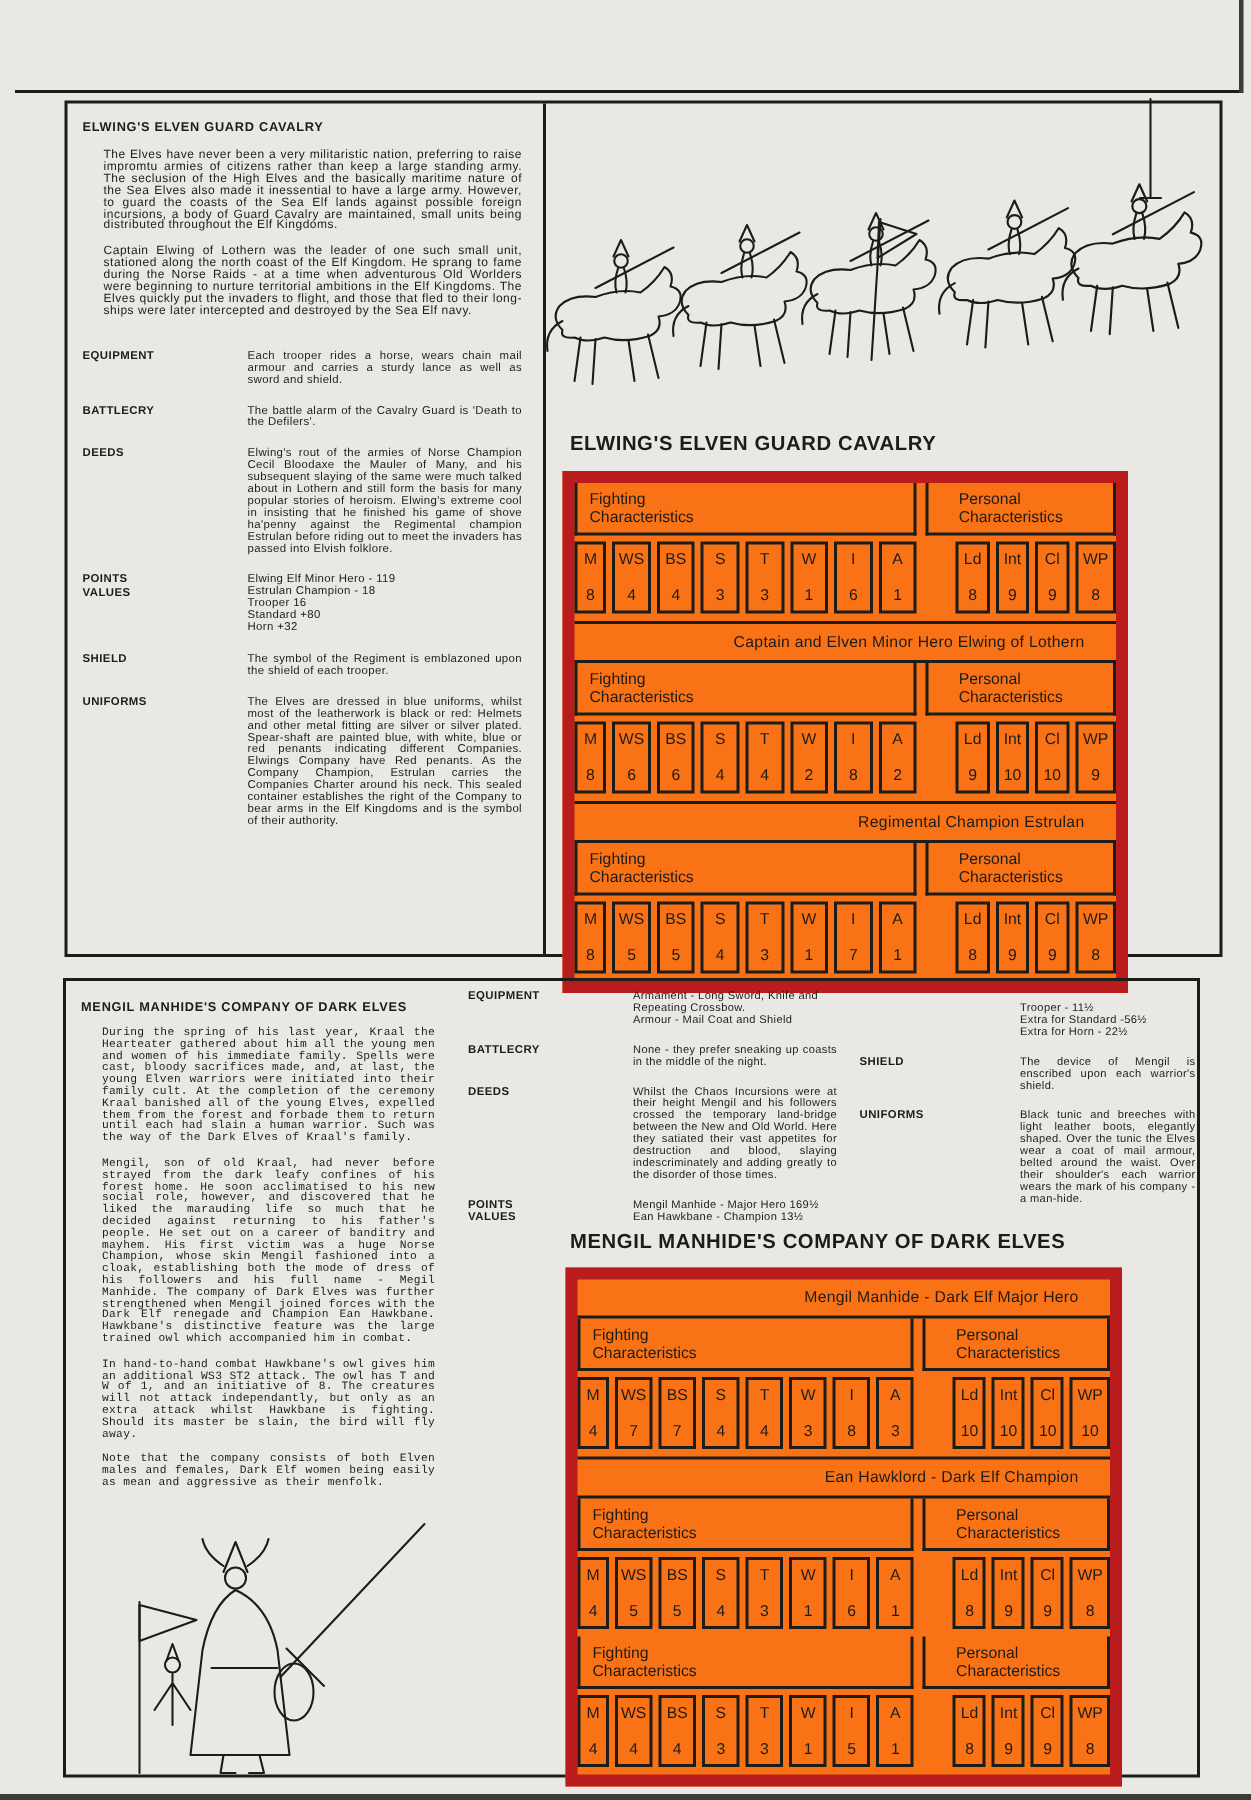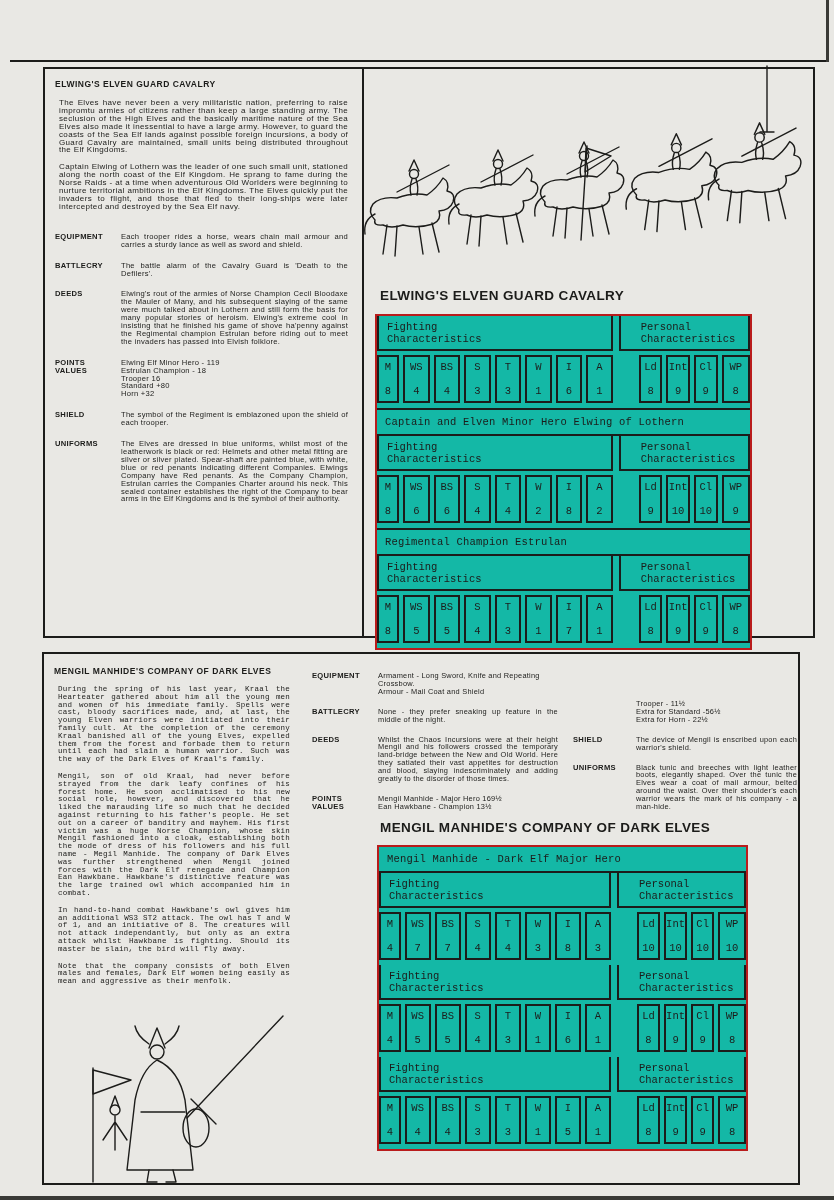--- a/index.html
+++ b/index.html
@@ -3,30 +3,30 @@
 <meta charset="utf-8">
 <style>
   html,body{margin:0;padding:0;}
   body{background:#cfcfcb;}
   .page{position:relative;width:834px;height:1200px;background:#e9e8e4;overflow:hidden;
         font-family:"Liberation Sans","DejaVu Sans",sans-serif;color:#1c1c1a;}
   .rule{position:absolute;background:#1c1c1a;}
   .frame{position:absolute;border:2px solid #1c1c1a;box-sizing:border-box;background:transparent;}
   .col{position:absolute;box-sizing:border-box;}
   .sec-title{font-weight:bold;font-size:8.5px;letter-spacing:.5px;margin:0 0 10px 0;}
-  .para{font-size:8px;line-height:7.9px;letter-spacing:.35px;text-align:justify;margin:0 0 9px 4px;}
-  .entry{display:flex;margin:12px 0 13px 0;}
+  .para{font-size:8px;line-height:7.9px;letter-spacing:.35px;text-align:justify;margin:0 0 9px 14px;}
+  .entry{display:flex;margin:0 0 13px 0;gap:44px;}
   .elabel{flex:0 0 66px;font-weight:bold;font-size:7.6px;letter-spacing:.3px;white-space:pre-line;line-height:8.5px;}
   .etext{flex:1;font-size:7.6px;line-height:7.9px;letter-spacing:.25px;text-align:justify;white-space:pre-line;}
   .small .para{font-size:7.5px;letter-spacing:.2px;line-height:7.8px;font-family:Liberation Mono, monospace;}
   .small .etext{font-size:7.4px;}
   .tbl-title{position:absolute;font-weight:bold;font-size:13.5px;letter-spacing:.4px;}
-  .stat-table{position:absolute;border:2px solid #b91c1c;box-sizing:border-box;background:#14b8a6;font-family:Liberation Mono, monospace;}
+  .stat-table{position:absolute;border:8px solid #b91c1c;box-sizing:border-box;background:#f97316;}
   .cap-row{border-top:2px solid #1c1c1a;border-bottom:2px solid #1c1c1a;font-size:10.5px;
-           padding:6px 8px;letter-spacing:.2px;}
+           padding:6px 21px;letter-spacing:.2px;text-align:right;}
   .stat-table > .cap-row:first-child{border-top:none;}
   .hdr-row{display:flex;gap:6px;padding:0;}
   .hcell{border:2px solid #1c1c1a;border-top:none;white-space:pre-line;font-size:10.5px;line-height:12px;
          padding:5px 0 4px 8px;box-sizing:border-box;}
   .gf{flex:0 0 63.2%;}
   .gp{flex:1;padding-left:20px;}
   .stat-row{display:flex;gap:6px;padding:4px 0 5px 0;}
   .sgroup{display:flex;gap:4px;}
   .sgroup.gf{flex:0 0 63.2%;}
   .sgroup.gp{flex:1;}
@@ -323,35 +323,35 @@
   </svg>
 
   <div class="col small" style="left:312px;top:660px;width:246px;">
     <div class="entry" style="margin-bottom:12px;">
       <div class="elabel">EQUIPMENT</div>
       <div class="etext" style="text-align:left;">Armament - Long Sword, Knife and Repeating Crossbow.
 Armour -  Mail Coat and Shield</div>
     </div>
     <div class="entry" style="margin-bottom:12px;">
       <div class="elabel">BATTLECRY</div>
-      <div class="etext">None - they prefer sneaking up feature in the middle of the night.</div>
+      <div class="etext">None - they prefer sneaking up coasts in the middle of the night.</div>
     </div>
     <div class="entry" style="margin-bottom:12px;">
       <div class="elabel">DEEDS</div>
       <div class="etext">Whilst the Chaos Incursions were at their height Mengil and his followers crossed the temporary land-bridge between the New and Old World.  Here they satiated their vast appetites for destruction and blood, slaying indescriminately and adding greatly to the disorder of those times.</div>
     </div>
     <div class="entry">
       <div class="elabel">POINTS
 VALUES</div>
       <div class="etext" style="text-align:left;">Mengil Manhide - Major Hero 169½
 Ean Hawkbane - Champion 13½</div>
     </div>
   </div>
 
-  <div class="col small" style="left:573px;top:688px;width:224px;">
+  <div class="col small" style="left:573px;top:668px;width:224px;">
     <div class="entry" style="margin-bottom:12px;">
       <div class="elabel" style="flex-basis:63px;"></div>
       <div class="etext" style="text-align:left;">Trooper - 11½
 Extra for Standard -56½
 Extra for Horn - 22½</div>
     </div>
     <div class="entry" style="margin-bottom:12px;">
       <div class="elabel" style="flex-basis:63px;">SHIELD</div>
       <div class="etext">The device of Mengil is enscribed upon each warrior's shield.</div>
     </div>
@@ -418,20 +418,21 @@
           <div class="scell">
             <div class="slab">Cl</div>
             <div class="sval">10</div>
           </div>
           <div class="scell">
             <div class="slab">WP</div>
             <div class="sval">10</div>
           </div>
         </div>
       </div>
+      <div class="cap-row">Ean Hawklord - Dark Elf Champion</div>
       <div class="hdr-row">
         <div class="hcell gf">Fighting
 Characteristics</div>
         <div class="hcell gp">Personal
 Characteristics</div>
       </div>
       <div class="stat-row">
         <div class="sgroup gf">
           <div class="scell">
             <div class="slab">M</div>

